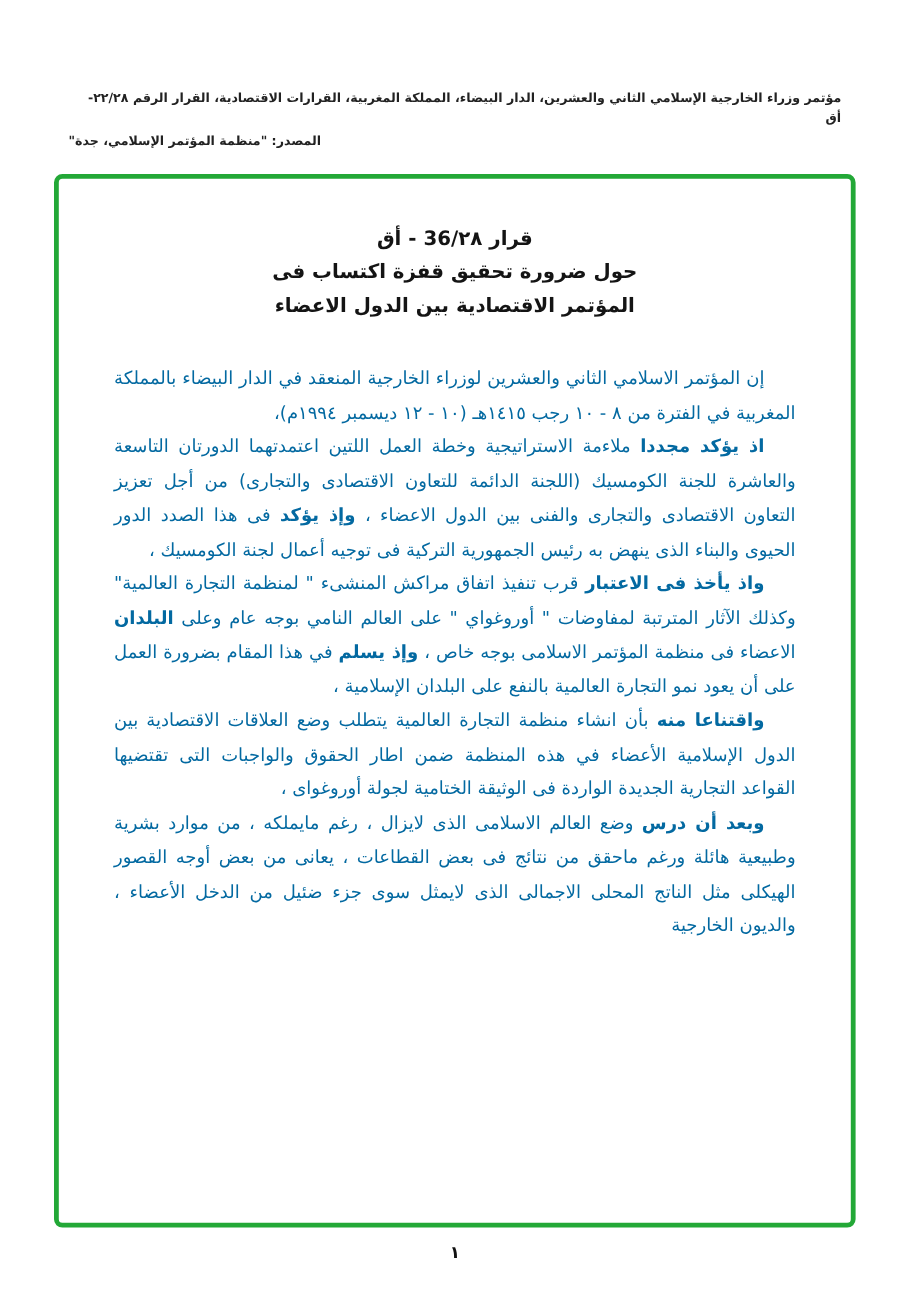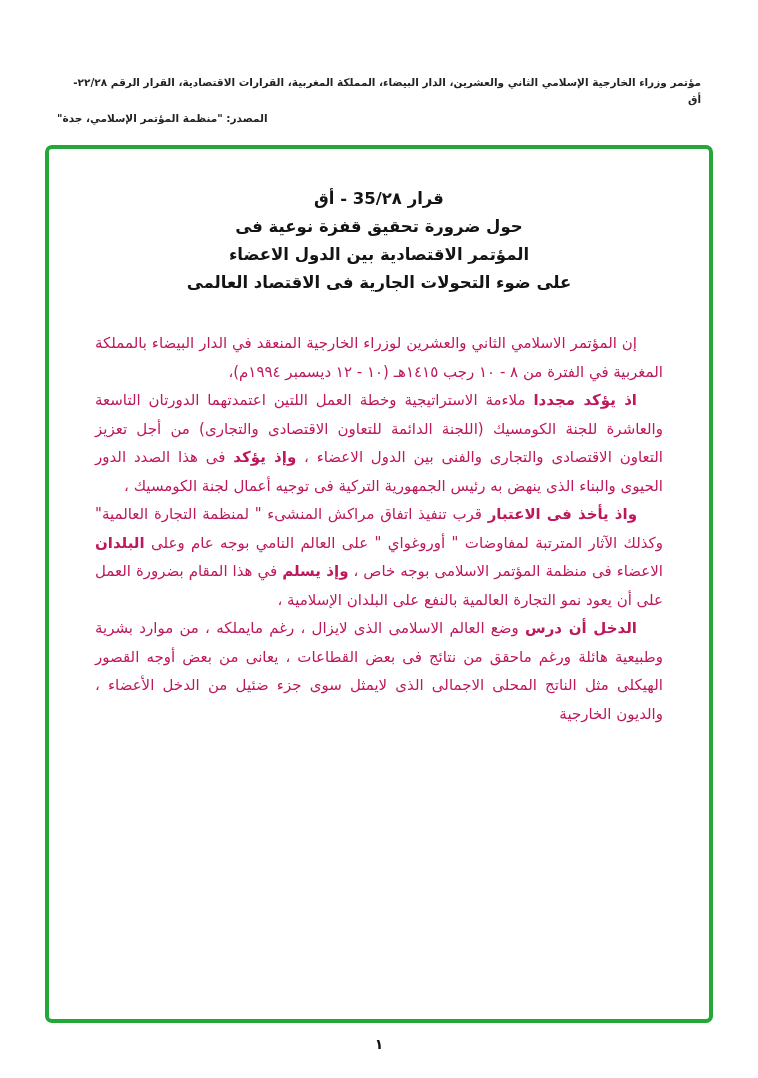--- a/index.html
+++ b/index.html
@@ -43,21 +43,21 @@
     font-weight: 700;
     font-size: 16.5px;
     line-height: 28px;
     margin-bottom: 32px;
     color: #141414;
   }
   .doc-body {
     font-size: 15px;
     line-height: 28.5px;
     text-align: justify;
-    color: #be185d;
+    color: #0369a1;
   }
   .doc-body p {
     margin: 0;
     text-indent: 26px;
   }
   .doc-body .b { font-weight: 700; }
   .page-number {
     position: absolute;
     left: 0;
     right: 0;
@@ -73,29 +73,29 @@
 
 <div class="page" lang="ar">
 
   <div class="citation-header" dir="rtl">
     <div class="citation-line-1">مؤتمر وزراء الخارجية الإسلامي الثاني والعشرين، الدار البيضاء، المملكة المغربية، القرارات الاقتصادية، القرار الرقم ٢٢/٢٨- أق</div>
     <div class="citation-line-2">المصدر:  "منظمة المؤتمر الإسلامي، جدة"</div>
   </div>
 
   <div class="doc-frame" dir="rtl" style="border-color: rgb(35, 168, 55);">
     <div class="title-block">
-      <div>قرار 35/٢٨ - أق</div>
-      <div>حول ضرورة تحقيق قفزة نوعية فى</div>
+      <div>قرار 36/٢٨ - أق</div>
+      <div>حول ضرورة تحقيق قفزة اكتساب فى</div>
       <div>المؤتمر الاقتصادية بين الدول الاعضاء</div>
-      <div>على ضوء التحولات الجارية فى الاقتصاد العالمى</div>
     </div>
 
     <div class="doc-body">
         <p><span>إن المؤتمر الاسلامي الثاني والعشرين لوزراء الخارجية المنعقد في الدار البيضاء بالمملكة المغربية في الفترة من ٨ - ١٠ رجب ١٤١٥هـ (١٠ - ١٢ ديسمبر ١٩٩٤م)،</span></p>
         <p><span class="b">اذ يؤكد مجددا</span><span> ملاءمة الاستراتيجية وخطة العمل اللتين اعتمدتهما الدورتان التاسعة والعاشرة للجنة الكومسيك (اللجنة الدائمة للتعاون الاقتصادى والتجارى) من أجل تعزيز التعاون الاقتصادى والتجارى والفنى بين الدول الاعضاء ، </span><span class="b">وإذ يؤكد</span><span> فى هذا الصدد الدور الحيوى والبناء الذى ينهض به رئيس الجمهورية التركية فى توجيه أعمال لجنة الكومسيك ،</span></p>
         <p><span class="b">واذ يأخذ فى الاعتبار</span><span> قرب تنفيذ اتفاق مراكش المنشىء " لمنظمة التجارة العالمية" وكذلك الآثار المترتبة لمفاوضات " أوروغواي " على العالم النامي بوجه عام وعلى </span><span class="b">البلدان</span><span> الاعضاء فى منظمة المؤتمر الاسلامى بوجه خاص ، </span><span class="b">وإذ يسلم</span><span> في هذا المقام بضرورة العمل على أن يعود نمو التجارة العالمية بالنفع على البلدان الإسلامية ،</span></p>
-        <p><span class="b">الدخل أن درس</span><span> وضع العالم الاسلامى الذى لايزال ، رغم مايملكه ، من موارد بشرية وطبيعية هائلة ورغم ماحقق من نتائج فى بعض القطاعات ، يعانى من بعض أوجه القصور الهيكلى مثل الناتج المحلى الاجمالى الذى لايمثل سوى جزء ضئيل من الدخل الأعضاء ، والديون الخارجية</span></p>
+        <p><span class="b">واقتناعا منه</span><span> بأن انشاء منظمة التجارة العالمية يتطلب وضع العلاقات الاقتصادية بين الدول الإسلامية الأعضاء في هذه المنظمة ضمن اطار الحقوق والواجبات التى تقتضيها القواعد التجارية الجديدة الواردة فى الوثيقة الختامية لجولة أوروغواى ،</span></p>
+        <p><span class="b">وبعد أن درس</span><span> وضع العالم الاسلامى الذى لايزال ، رغم مايملكه ، من موارد بشرية وطبيعية هائلة ورغم ماحقق من نتائج فى بعض القطاعات ، يعانى من بعض أوجه القصور الهيكلى مثل الناتج المحلى الاجمالى الذى لايمثل سوى جزء ضئيل من الدخل الأعضاء ، والديون الخارجية</span></p>
       </div>
   </div>
 
   <div class="page-number">١</div>
 
 </div>
 
 </body></html>

